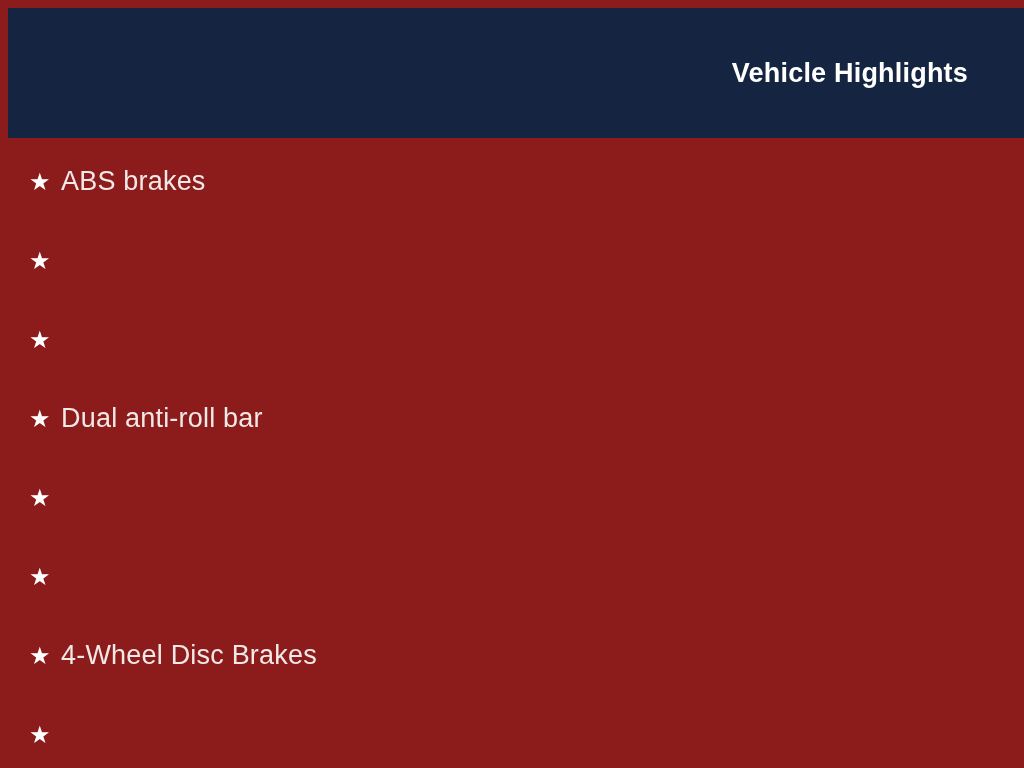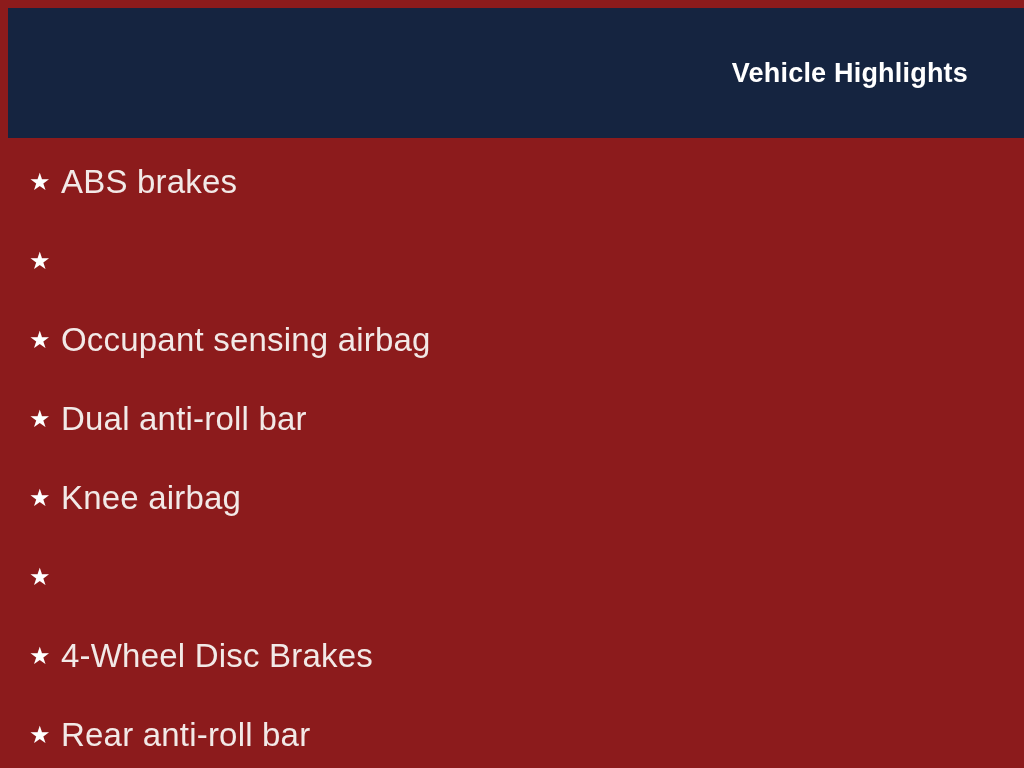--- a/index.html
+++ b/index.html
@@ -43,21 +43,21 @@
   .bullet {
     color: #ffffff;
     font-size: 24px;
     line-height: 1;
     width: 32px;
     flex: 0 0 32px;
     text-align: left;
   }
   .item-text {
     color: var(--item-color, #f2e9e7);
-    font-size: 33px;
+    font-size: 27px;
     font-weight: 400;
     letter-spacing: 0.2px;
     white-space: nowrap;
     text-align: right;
   }
   .footer {
     height: 6px;
     flex: 0 0 6px;
     background: var(--header-bg, #152440);
   }
@@ -72,36 +72,33 @@
 <div class="body-list">
     <div class="row">
       <span class="bullet">★</span>
       <span class="item-text">ABS brakes</span>
     </div>
     <div class="row">
       <span class="bullet">★</span>
     </div>
     <div class="row">
       <span class="bullet">★</span>
-      <span class="item-text">Occupant sensing airbag</span>
     </div>
     <div class="row">
       <span class="bullet">★</span>
       <span class="item-text">Dual anti-roll bar</span>
     </div>
     <div class="row">
       <span class="bullet">★</span>
-      <span class="item-text">Knee airbag</span>
     </div>
     <div class="row">
       <span class="bullet">★</span>
     </div>
     <div class="row">
       <span class="bullet">★</span>
       <span class="item-text">4-Wheel Disc Brakes</span>
     </div>
     <div class="row">
       <span class="bullet">★</span>
-      <span class="item-text">Rear anti-roll bar</span>
     </div>
   </div>
 
 <div class="footer"></div>
 
 </body></html>

